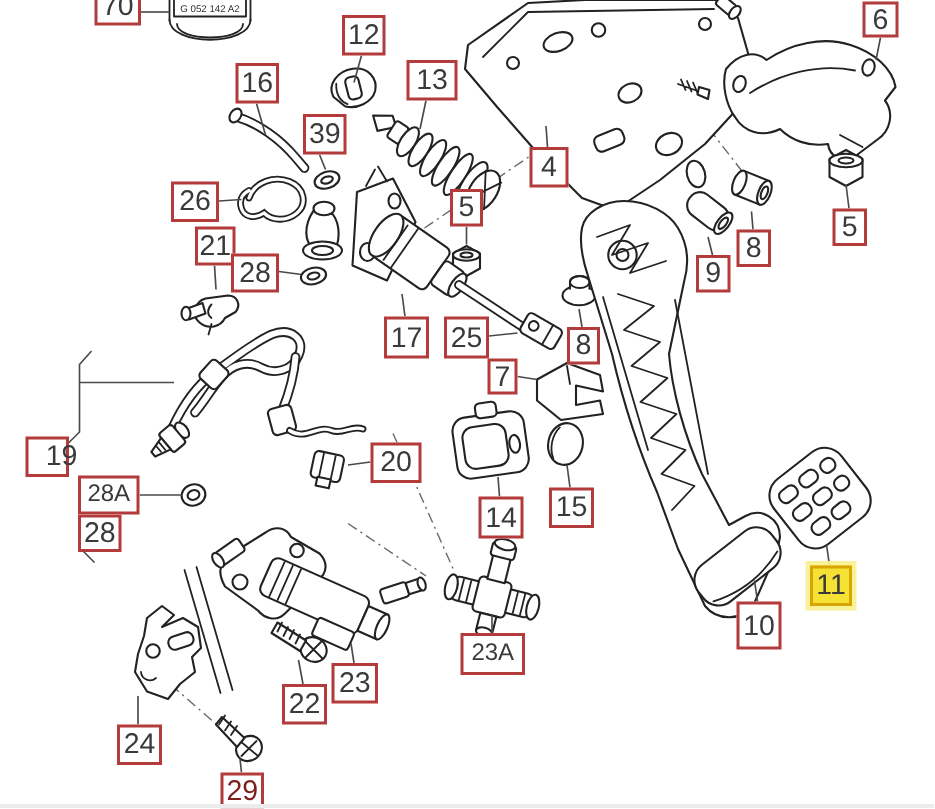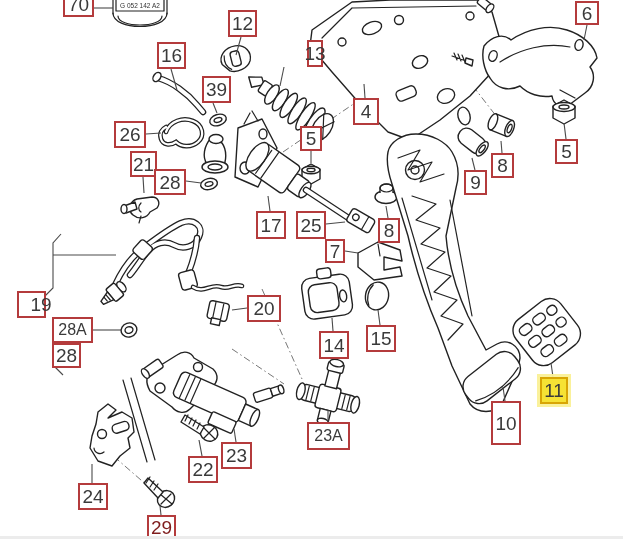--- a/index.html
+++ b/index.html
@@ -350,21 +350,21 @@
     <line class="leader" x1="202" y1="456" x2="199" y2="440"></line>
     <line class="leader" x1="236" y1="442" x2="234" y2="429"></line>
     <line class="leader" x1="161" y1="515" x2="160" y2="506"></line>
   </g>
 </svg>
 
 <div id="label-layer">
       <div class="plabel" style="left: 63px; top: -9px; width: 31px; height: 26px; font-size: 19px; color: rgb(58, 58, 58);">70</div>
       <div class="plabel" style="left: 157px; top: 42px; width: 29px; height: 27px; font-size: 19px; color: rgb(58, 58, 58);">16</div>
       <div class="plabel" style="left: 228px; top: 10px; width: 29px; height: 27px; font-size: 19px; color: rgb(58, 58, 58);">12</div>
-      <div class="plabel" style="left: 271px; top: 40px; width: 16px; height: 27px; font-size: 19px; color: rgb(58, 58, 58); margin-left: 36px;">13</div>
+      <div class="plabel" style="left: 271px; top: 40px; width: 34px; height: 27px; font-size: 19px; color: rgb(58, 58, 58);">13</div>
       <div class="plabel" style="left: 202px; top: 76px; width: 29px; height: 27px; font-size: 19px; color: rgb(58, 58, 58);">39</div>
       <div class="plabel" style="left: 353px; top: 98px; width: 26px; height: 27px; font-size: 19px; color: rgb(58, 58, 58);">4</div>
       <div class="plabel" style="left: 300px; top: 126px; width: 22px; height: 25px; font-size: 19px; color: rgb(58, 58, 58);">5</div>
       <div class="plabel" style="left: 114px; top: 121px; width: 32px; height: 27px; font-size: 19px; color: rgb(58, 58, 58);">26</div>
       <div class="plabel" style="left: 130px; top: 151px; width: 27px; height: 26px; font-size: 19px; color: rgb(58, 58, 58);">21</div>
       <div class="plabel" style="left: 154px; top: 169px; width: 32px; height: 26px; font-size: 19px; color: rgb(58, 58, 58);">28</div>
       <div class="plabel" style="left: 256px; top: 211px; width: 30px; height: 28px; font-size: 19px; color: rgb(58, 58, 58);">17</div>
       <div class="plabel" style="left: 296px; top: 211px; width: 30px; height: 28px; font-size: 19px; color: rgb(58, 58, 58);">25</div>
       <div class="plabel" style="left: 378px; top: 218px; width: 22px; height: 25px; font-size: 19px; color: rgb(58, 58, 58);">8</div>
       <div class="plabel" style="left: 325px; top: 239px; width: 20px; height: 24px; font-size: 19px; color: rgb(58, 58, 58);">7</div>
@@ -372,21 +372,21 @@
       <div class="plabel" style="left: 555px; top: 139px; width: 23px; height: 25px; font-size: 19px; color: rgb(58, 58, 58);">5</div>
       <div class="plabel" style="left: 491px; top: 153px; width: 23px; height: 25px; font-size: 19px; color: rgb(58, 58, 58);">8</div>
       <div class="plabel" style="left: 464px; top: 170px; width: 23px; height: 25px; font-size: 19px; color: rgb(58, 58, 58);">9</div>
       <div class="plabel" style="left: 17px; top: 291px; width: 29px; height: 27px; font-size: 19px; color: rgb(58, 58, 58); padding-left: 19px;">19</div>
       <div class="plabel" style="left: 52px; top: 317px; width: 41px; height: 26px; font-size: 16px; color: rgb(58, 58, 58);">28A</div>
       <div class="plabel" style="left: 52px; top: 343px; width: 29px; height: 25px; font-size: 19px; color: rgb(58, 58, 58);">28</div>
       <div class="plabel" style="left: 247px; top: 295px; width: 34px; height: 27px; font-size: 19px; color: rgb(58, 58, 58);">20</div>
       <div class="plabel" style="left: 319px; top: 331px; width: 30px; height: 28px; font-size: 19px; color: rgb(58, 58, 58);">14</div>
       <div class="plabel" style="left: 366px; top: 325px; width: 30px; height: 27px; font-size: 19px; color: rgb(58, 58, 58);">15</div>
       <div class="plabel" style="left: 307px; top: 422px; width: 43px; height: 28px; font-size: 16px; color: rgb(58, 58, 58);">23A</div>
-      <div class="plabel" style="left: 491px; top: 401px; width: 30px; height: 44px; font-size: 19px; color: rgb(58, 58, 58);">10</div>
+      <div class="plabel" style="left: 491px; top: 401px; width: 30px; height: 32px; font-size: 19px; color: rgb(58, 58, 58);">10</div>
       <div class="plabel yellow" style="left: 540px; top: 377px; width: 28px; height: 27px; font-size: 19px; color: rgb(58, 58, 58);">11</div>
       <div class="plabel" style="left: 78px; top: 483px; width: 30px; height: 27px; font-size: 19px; color: rgb(58, 58, 58);">24</div>
       <div class="plabel" style="left: 188px; top: 456px; width: 30px; height: 27px; font-size: 19px; color: rgb(58, 58, 58);">22</div>
       <div class="plabel" style="left: 221px; top: 442px; width: 31px; height: 27px; font-size: 19px; color: rgb(58, 58, 58);">23</div>
       <div class="plabel" style="left: 147px; top: 515px; width: 29px; height: 25px; font-size: 19px; color: #7f1d1d;">29</div>
     </div>
 <div id="bottom-strip"></div>
 </div>
 
 </body></html>

